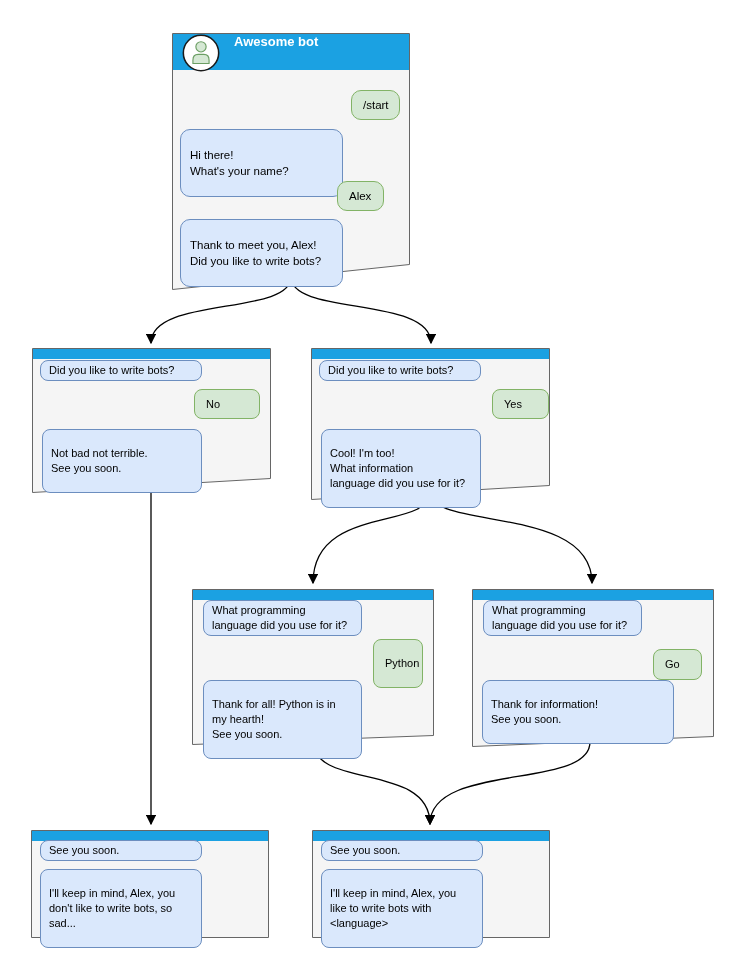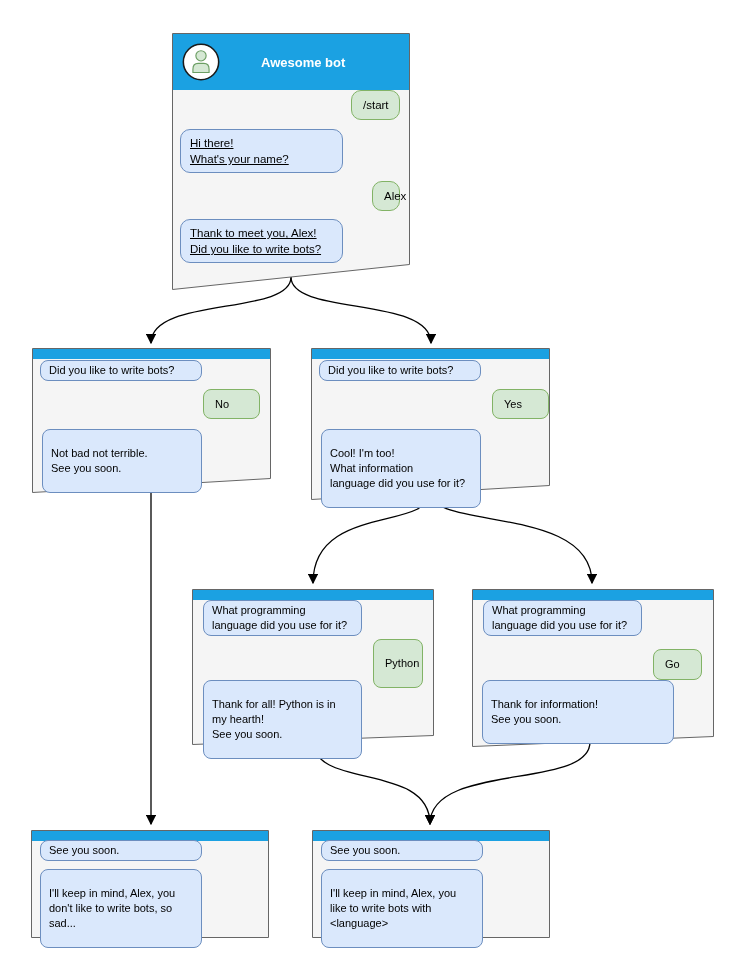--- a/index.html
+++ b/index.html
@@ -4,41 +4,41 @@
 <style>
   html,body{margin:0;padding:0;background:#ffffff;}
   .canvas{
     position:relative;width:743px;height:971px;overflow:hidden;
     font-family:"Liberation Sans", sans-serif;background:#ffffff;
   }
   .connectors{position:absolute;left:0;top:0;width:743px;height:971px;pointer-events:none;}
   .window{position:absolute;}
   .frame{position:absolute;left:0;top:0;}
   .mainbar{
-    position:absolute;left:1px;top:1px;right:1px;height:56px;background:#1ba1e2;
-    display:flex;align-items:center;padding-left:9px;box-sizing:border-box;gap:27px;
+    position:absolute;left:1px;top:1px;right:1px;height:36px;background:#1ba1e2;
+    display:flex;padding-left:9px;box-sizing:border-box;
   }
   .avatar{width:38px;height:38px;display:inline-block;flex:0 0 auto;}
   .wtitle{color:#ffffff;font-weight:bold;font-size:13px;margin-left:14px;white-space:pre;}
   .topbar{position:absolute;left:1px;top:1px;right:1px;height:10px;background:#1ba1e2;}
   .bubble{
     position:absolute;box-sizing:border-box;white-space:pre;
     font-size:11px;line-height:15px;color:#000000;
   }
   .bubble.bot{
     background:#dae8fc;border:1px solid #6c8ebf;border-radius:8px;
     padding:16px 8px;
   }
   .bubble.user{
     background:#d5e8d4;border:1px solid #82b366;border-radius:8px;
     padding:0 0 0 11px;display:flex;align-items:center;margin-left:20px;
   }
   .bubble.sm{padding:2px 8px;}
   .big .bubble{font-size:11.5px;line-height:16px;border-radius:10px;}
-  .big .bubble.bot{padding:5px 9px;text-decoration:underline;}
+  .big .bubble.bot{padding:17px 9px;}
 </style>
 </head>
 <body>
 
 <div class="canvas">
 
   <svg class="connectors" viewBox="0 0 743 971">
     <defs>
       <marker id="arrow" markerWidth="8" markerHeight="8" refX="7" refY="4" orient="auto">
         <path d="M0,0 L8,4 L0,8 Z" fill="#000000"></path>
@@ -65,32 +65,32 @@
           <circle cx="20" cy="20" r="18.6" fill="#ffffff" stroke="#1a1a1a" stroke-width="1.6"></circle>
           <circle cx="20" cy="13.5" r="5.4" fill="#d5e8d4" stroke="#6b9e63" stroke-width="1.2"></circle>
           <path d="M11.5,31 L11.5,27.5 Q11.5,21.5 17,21.5 L23,21.5 Q28.5,21.5 28.5,27.5 L28.5,31 Z" fill="#d5e8d4" stroke="#6b9e63" stroke-width="1.2"></path>
         </svg>
       </span>
       <span class="wtitle">Awesome bot</span>
     </div>
     <div class="bubble user" style="right:10px;top:57px;width:49px;height:30px">/start</div>
     <div class="bubble bot" style="left:8px;top:96px;width:163px">Hi there!
 What's your name?</div>
-    <div class="bubble user" style="right:10px;top:148px;width:28px;height:30px">Alex</div>
+    <div class="bubble user" style="right:26px;top:148px;width:47px;height:30px">Alex</div>
     <div class="bubble bot" style="left:8px;top:186px;width:163px">Thank to meet you, Alex!
 Did you like to write bots?</div>
   </div>
 
   <div class="window" style="left:32px;top:348px;width:239px;height:145px">
     <svg class="frame" width="239" height="145">
       <polygon points="0.5,0.5 238.5,0.5 238.5,130.5 0.5,144.5" fill="#f5f5f5" stroke="#666666" stroke-width="1"></polygon>
     </svg>
     <div class="topbar"></div>
     <div class="bubble bot sm" style="left:8px;top:12px;width:162px">Did you like to write bots?</div>
-    <div class="bubble user" style="right:11px;top:41px;width:57px;height:30px">No</div>
+    <div class="bubble user" style="right:11px;top:41px;width:66px;height:30px">No</div>
     <div class="bubble bot" style="left:10px;top:81px;width:160px">Not bad not terrible.
 See you soon.</div>
   </div>
 
   <div class="window" style="left:311px;top:348px;width:239px;height:152px">
     <svg class="frame" width="239" height="152">
       <polygon points="0.5,0.5 238.5,0.5 238.5,137.5 0.5,151.5" fill="#f5f5f5" stroke="#666666" stroke-width="1"></polygon>
     </svg>
     <div class="topbar"></div>
     <div class="bubble bot sm" style="left:8px;top:12px;width:162px">Did you like to write bots?</div>

